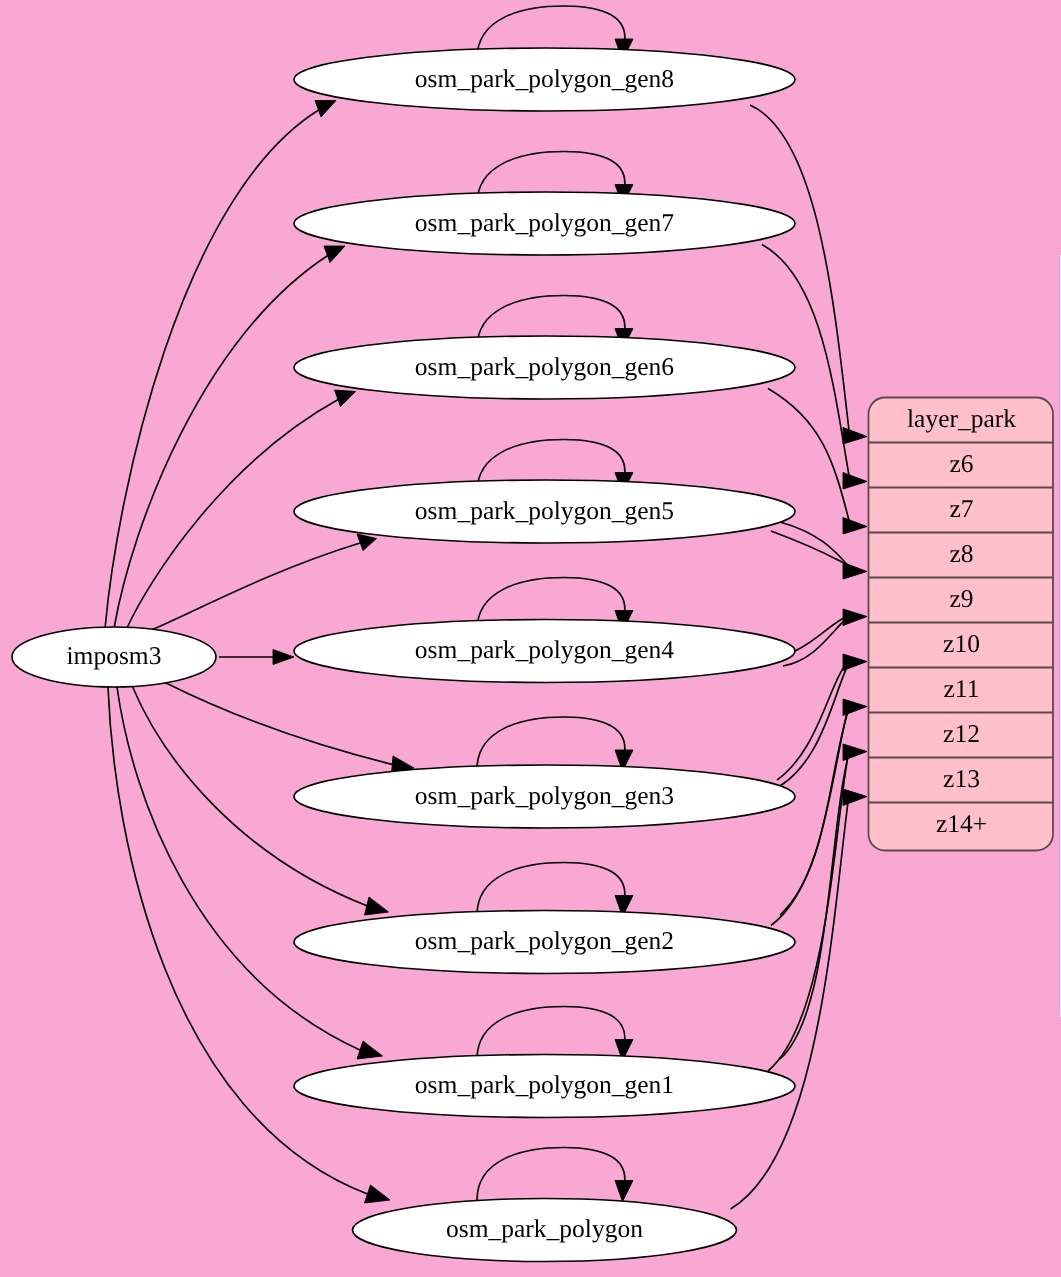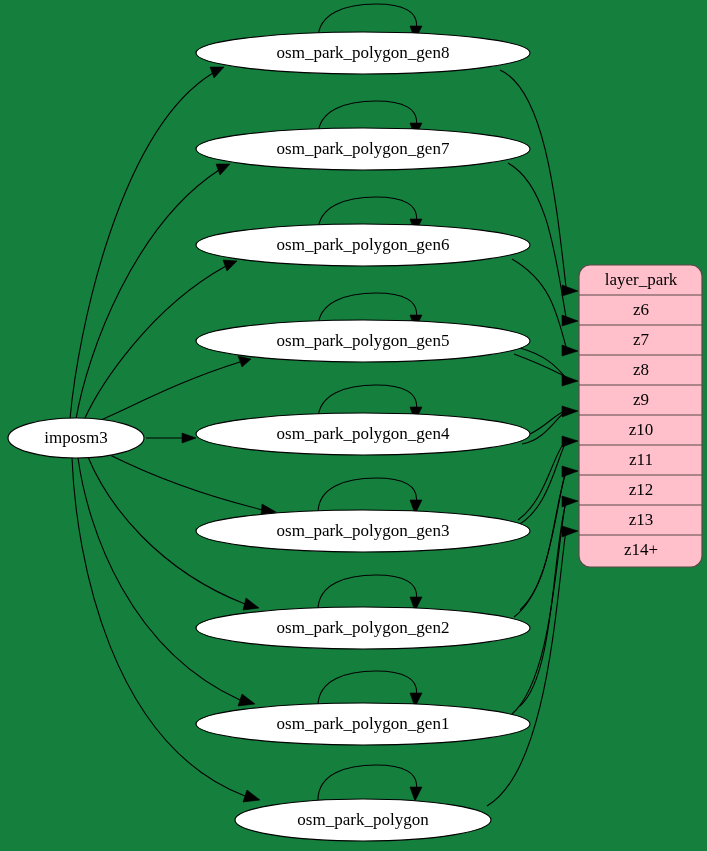--- a/index.html
+++ b/index.html
@@ -1,17 +1,17 @@
 <!DOCTYPE html>
 <html><head>
 <meta charset="utf-8">
 <style>
   html,body{margin:0;padding:0;background:#ffffff;}
   #canvas{position:relative;width:707px;height:851px;overflow:hidden;
-          font-family:"Liberation Serif","DejaVu Serif",serif;background:#15803d;}
+          font-family:"Liberation Serif","DejaVu Serif",serif;background:#f9a8d4;}
   svg.graph{position:absolute;left:0;top:0;width:707px;height:851px;}
   .node-label{font-family:"Liberation Serif","DejaVu Serif",serif;font-size:17px;fill:#000;
               text-anchor:middle;dominant-baseline:middle;}
   .tbl-label{font-family:"Liberation Serif","DejaVu Serif",serif;font-size:17px;fill:#000;
              text-anchor:middle;dominant-baseline:middle;}
   .ellipse{fill:#ffffff;stroke:#000000;stroke-width:1.1;}
   .edge{fill:none;stroke:#000000;stroke-width:1.1;}
   .arrow{fill:#000000;stroke:#000000;stroke-width:0.6;}
 </style>
 </head>

